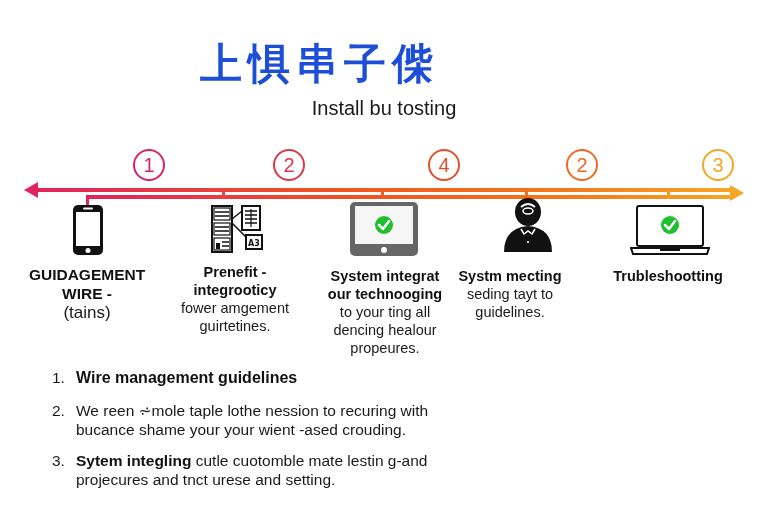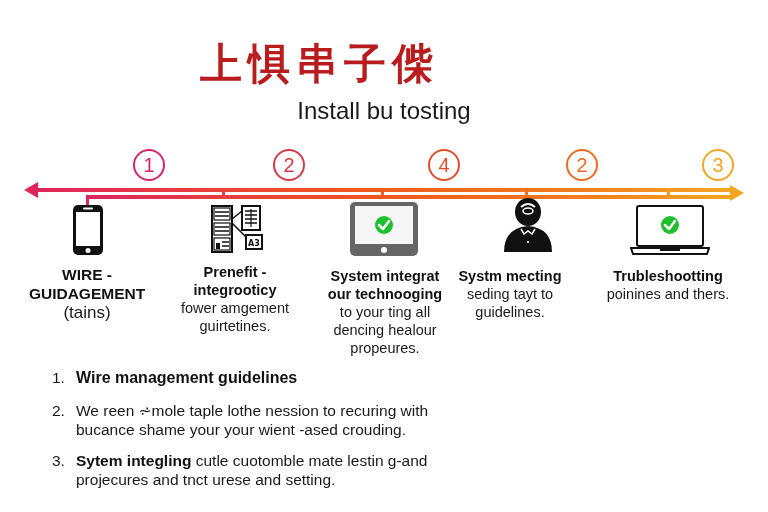--- a/index.html
+++ b/index.html
@@ -1,26 +1,26 @@
 <!DOCTYPE html>
 <html><head>
 <meta charset="utf-8">
 <style>
   * { box-sizing: border-box; margin: 0; padding: 0; }
   html, body { width: 768px; height: 512px; background: #ffffff; overflow: hidden; }
   body { position: relative; font-family: "DejaVu Sans", "Liberation Sans", sans-serif; color: #111; }
 
   .title {
     position: absolute; left: 0; width: 640px; top: 36px; text-align: center;
-    font-size: 42px; font-weight: bold; letter-spacing: 6px; color: #b91c1c;
+    font-size: 42px; font-weight: bold; letter-spacing: 6px; color: #1d4ed8;
     font-family: "DejaVu Sans", sans-serif;
   }
   .subtitle {
     position: absolute; left: 0; width: 768px; top: 97px; text-align: center;
-    font-size: 24px; color: #1a1a1a; font-family: "Liberation Sans", sans-serif;
+    font-size: 20px; color: #1a1a1a; font-family: "Liberation Sans", sans-serif;
   }
 
   .timeline { position: absolute; left: 0; top: 0; width: 768px; height: 260px; }
 
   .step-num {
     position: absolute; width: 32px; height: 32px; border-radius: 50%;
     border: 2px solid; text-align: center; line-height: 28px; font-size: 20px;
     font-family: "Liberation Sans", sans-serif; background: #fff;
   }
 
@@ -127,22 +127,22 @@
 <svg class="icon" style="left:630px; top:204px;" width="80" height="52" viewBox="0 0 80 52">
   <rect x="7" y="2" width="66" height="40" rx="2" fill="#fff" stroke="#111" stroke-width="2"></rect>
   <rect x="10" y="5" width="60" height="34" fill="#fff"></rect>
   <circle cx="40" cy="21" r="9" fill="#1fbf2f"></circle>
   <polyline points="35,21 39,25 45,17" fill="none" stroke="#fff" stroke-width="2.5" stroke-linecap="round" stroke-linejoin="round"></polyline>
   <path d="M1 44 L79 44 L77 50 L3 50 Z" fill="#fff" stroke="#111" stroke-width="2"></path>
   <rect x="30" y="45" width="20" height="2" fill="#111"></rect>
 </svg>
 
 <div class="label" style="left:2px; top:265px; width:170px; font-size:15.5px; line-height:19px;">
+  <span class="h">GUIDAGEMENT</span>
   <span class="h">WIRE -</span>
-  <span class="h">GUIDAGEMENT</span>
   <span class="b" style="font-size:17px;">(tains)</span>
 </div>
 
 <div class="label" style="left:165px; top:263px; width:140px;">
   <span class="h">Prenefit -</span>
   <span class="h">integrooticy</span>
   <span class="b">fower amgement</span>
   <span class="b">guirtetines.</span>
 </div>
 
@@ -155,21 +155,20 @@
 </div>
 
 <div class="label" style="left:440px; top:267px; width:140px;">
   <span class="h">Systm mecting</span>
   <span class="b">seding tayt to</span>
   <span class="b">guidelines.</span>
 </div>
 
 <div class="label" style="left:598px; top:267px; width:140px;">
   <span class="h">Trubleshootting</span>
-  <span class="b">poinines and thers.</span>
 </div>
 
 <div class="list">
   <div class="li" style="margin-bottom:14px;">
     <span class="n">1.</span>
     <span class="bold" style="font-size:16px;margin-top:32px;">Wire management guidelines</span><span></span>
   </div>
   <div class="li" style="margin-bottom:12px;">
     <span class="n">2.</span>
     <span class="bold"></span><span>We reen ⩫mole taple lothe nession to recuring with bucance shame your your wient ‑ased crouding.</span>

